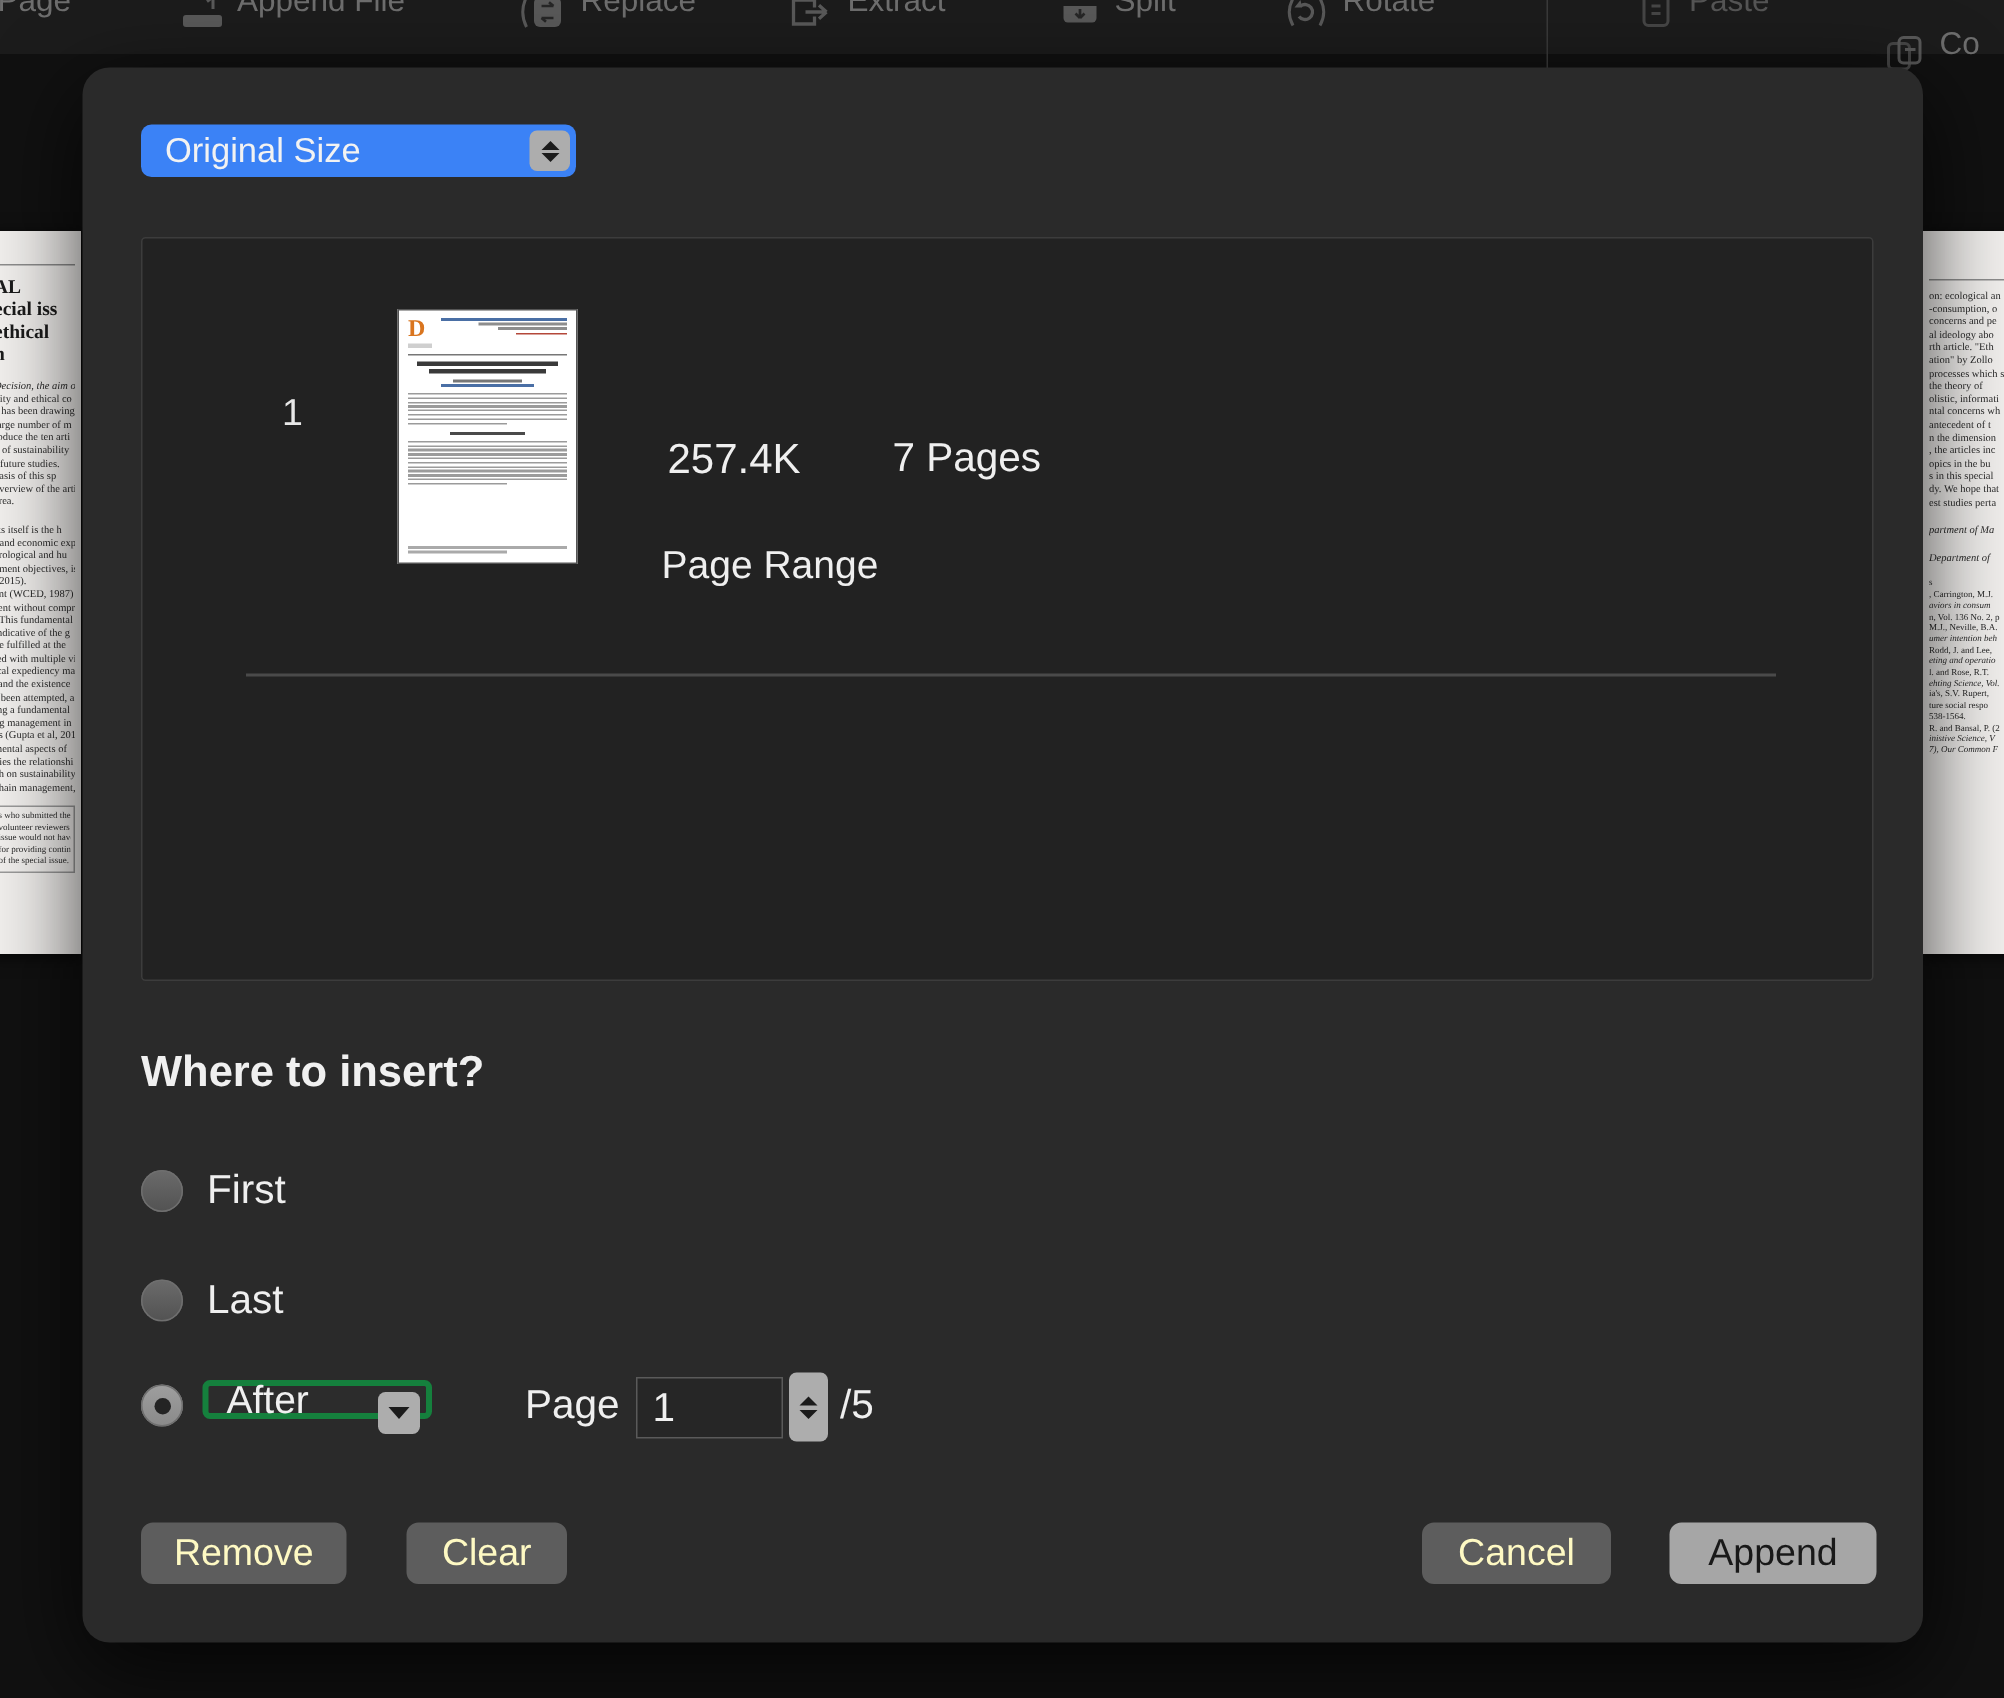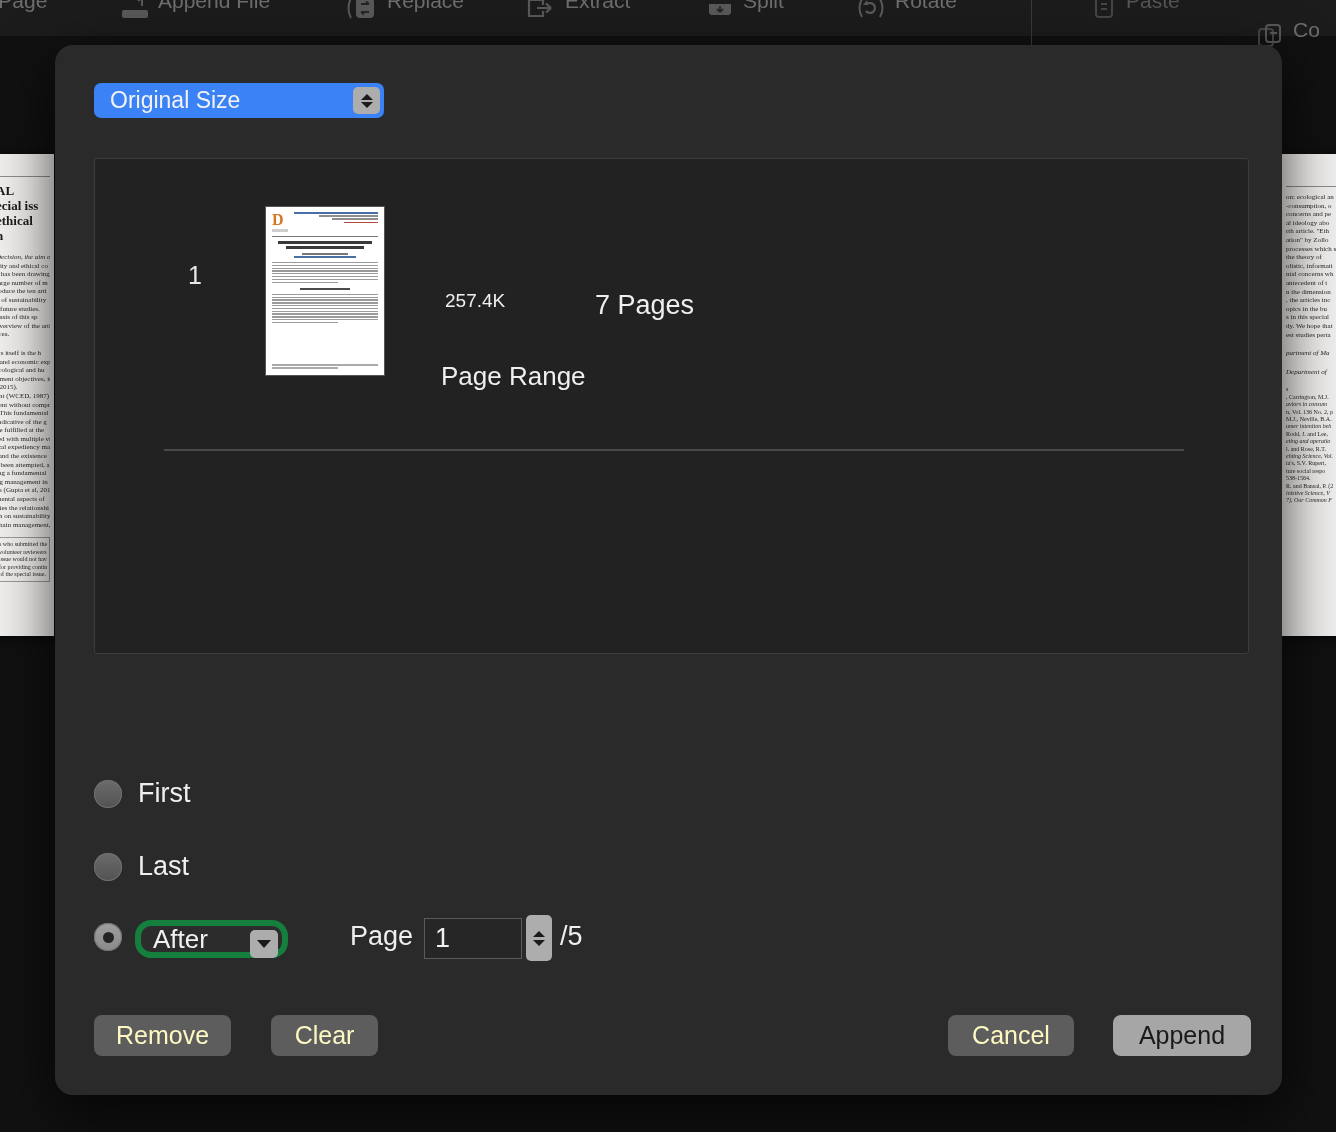--- a/index.html
+++ b/index.html
@@ -124,21 +124,21 @@
   .th-sec { height: 2px; background: #4a4a4a; margin: 5px 28px 4px; }
   .th-foot { position: absolute; left: 6px; right: 6px; bottom: 5px; }
   .th-foot .th-para { background: #aaa; }
 
   .file-name {
     position: absolute; left: 349px; top: 56px;
     color: #efefef; font-size: 28px; white-space: nowrap;
   }
   .file-size {
     position: absolute; left: 350px; top: 131px;
-    color: #efefef; font-size: 19px;
+    color: #efefef; font-size: 28px;
   }
   .file-pages {
     position: absolute; left: 500px; top: 131px;
     color: #efefef; font-size: 27px;
   }
   .range-label {
     position: absolute; left: 346px; top: 202px;
     color: #efefef; font-size: 26px;
   }
   .range-combo {
@@ -176,22 +176,22 @@
     background: linear-gradient(#9e9e9e, #8a8a8a);
     display: flex; align-items: center; justify-content: center;
   }
   .radio.selected::after {
     content: ""; width: 11px; height: 11px; border-radius: 50%; background: #242424;
   }
   .radio-label { margin-left: 16px; color: #efefef; font-size: 27px; }
 
   .after-combo {
     position: absolute; left: 80px; top: 875px;
-    width: 153px; height: 38px;
-    background: #2c2c2c; border: 6px solid #15803d; border-radius: 16px;
+    width: 153px; height: 26px;
+    background: #2c2c2c; border: 4px solid #15803d; border-radius: 5px;
     display: flex; align-items: center; padding-left: 12px;
     color: #f0f0f0; font-size: 26px;
   }
   .after-combo .combo-arrow {
     position: absolute; right: 4px; top: 4px; width: 28px; height: 28px;
     background: #adadad; border-radius: 5px;
     display: flex; align-items: center; justify-content: center;
   }
   .page-label {
     position: absolute; left: 295px; top: 876px;
@@ -484,20 +484,21 @@
 
         <div class="file-size">257.4K</div>
         <div class="file-pages">7 Pages</div>
 
         <div class="range-label">Page Range</div>
 
         <div class="row-sep"></div>
       </div>
     </div>
 
+    <div class="section-title">Where to insert?</div>
 
     <div class="radio-row" style="top:733px;">
       <span class="radio"></span>
       <span class="radio-label">First</span>
     </div>
 
     <div class="radio-row" style="top:806px;">
       <span class="radio"></span>
       <span class="radio-label">Last</span>
     </div>

